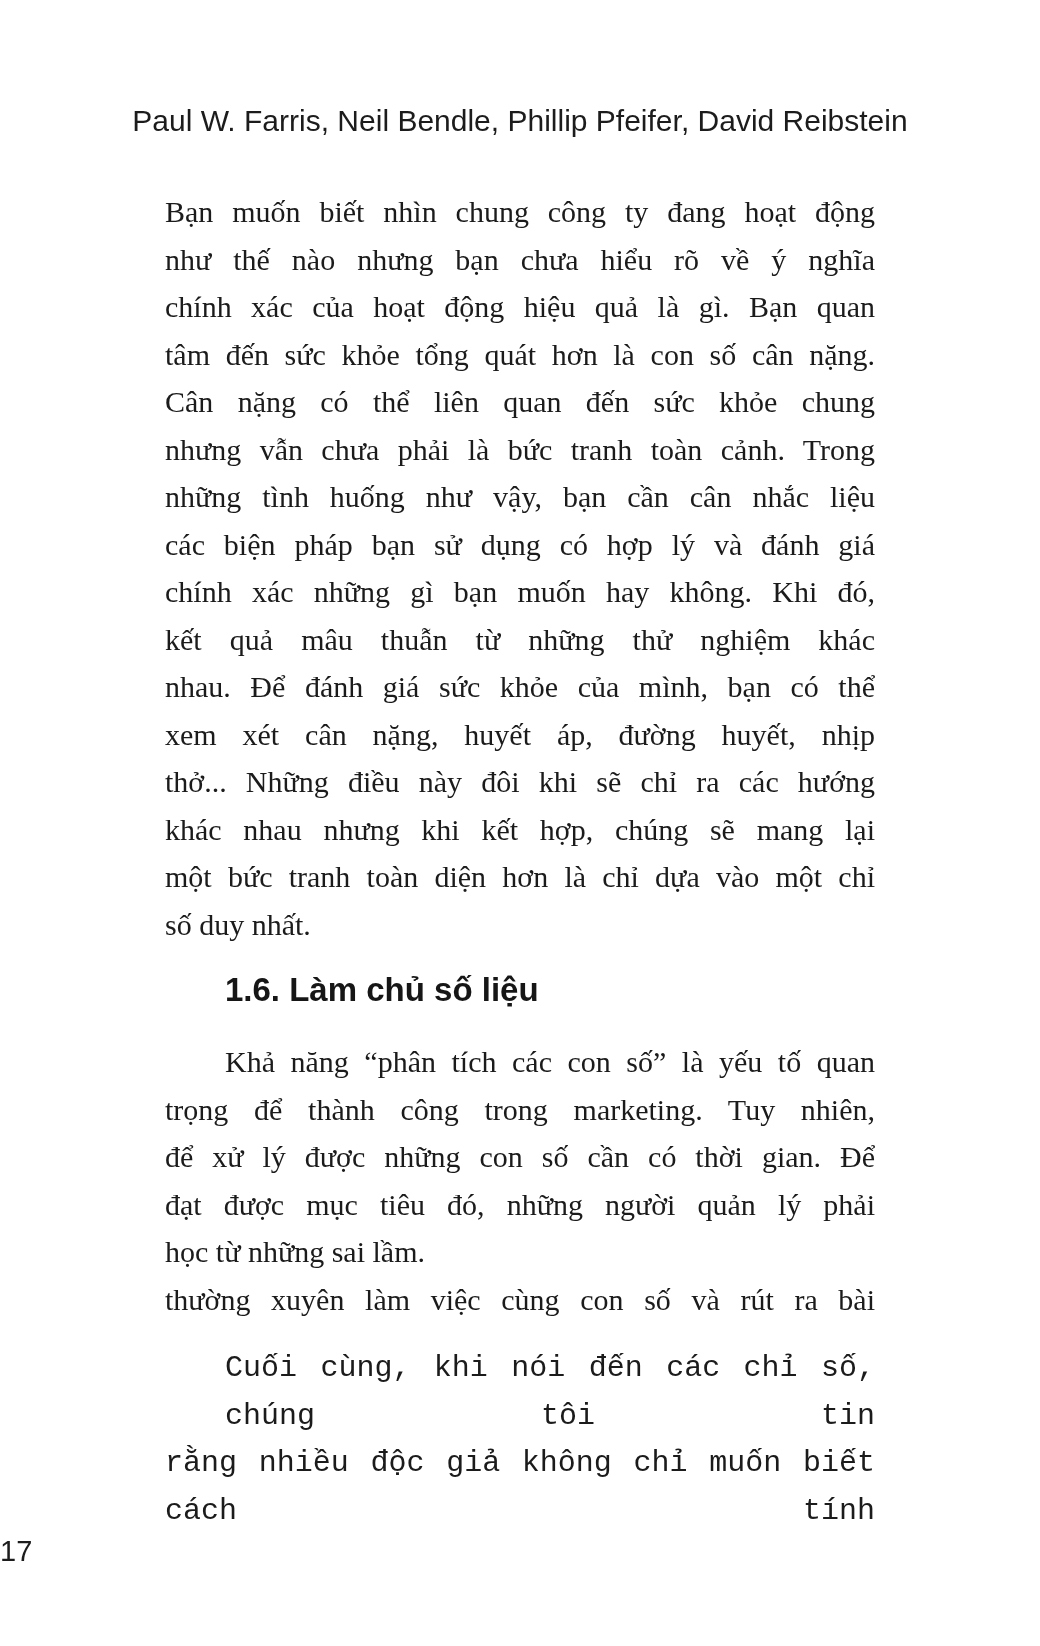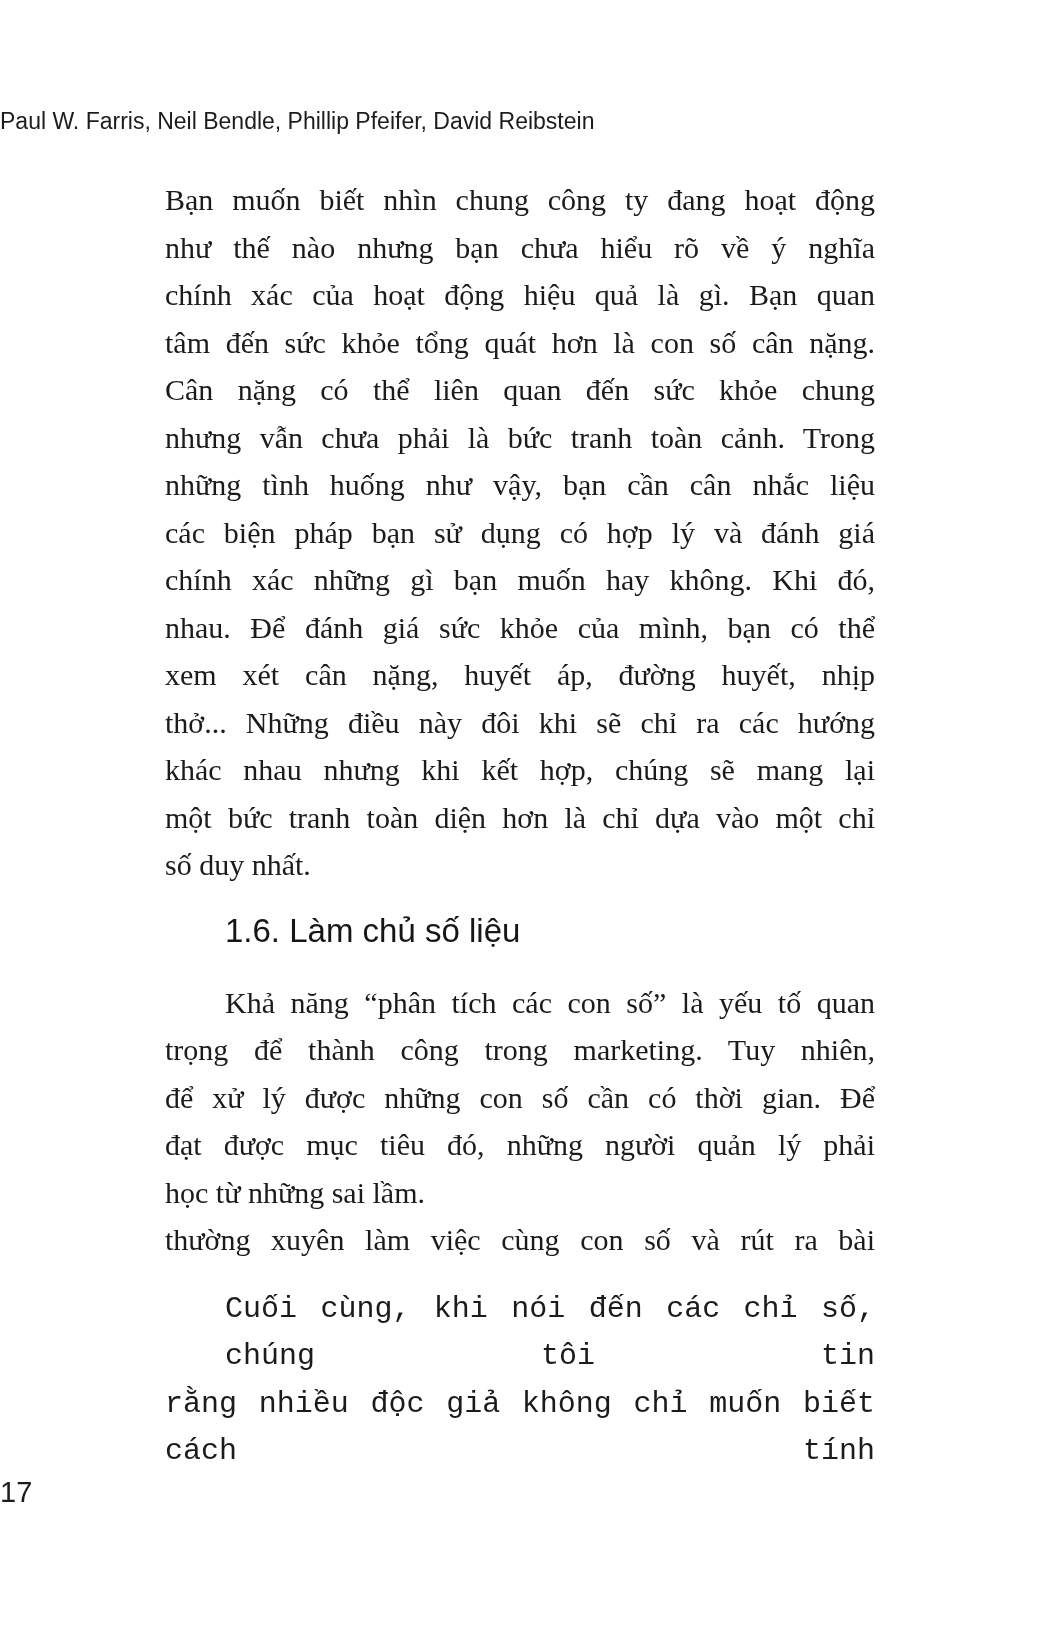--- a/index.html
+++ b/index.html
@@ -11,51 +11,51 @@
     position: relative;
     width: 1040px;
     height: 1646px;
     background: #ffffff;
     overflow: hidden;
     color: #1b1b1b;
     font-family: "Liberation Serif", serif;
   }
   .running-header {
     padding-top: 106px;
-    text-align: left;
+    text-align: center;
     font-family: "Liberation Sans", sans-serif;
-    font-size: 23px;
+    font-size: 30px;
     line-height: 30px;
     color: #1c1c1c;
   }
   .text-block {
     width: 710px;
     margin-left: 165px;
-    margin-top: 40px;
+    margin-top: 52px;
   }
   .para .line {
     font-size: 30px;
     line-height: 47.5px;
     text-align: justify;
     text-align-last: justify;
     color: #1b1b1b;
   }
   .para .line.flush {
     text-align-last: left;
   }
   .para .line.indent {
     padding-left: 60px;
   }
   .para + .para {
     margin-top: 22px;
     font-family: Liberation Mono, monospace;
   }
   .section-heading {
     font-family: "Liberation Sans", sans-serif;
-    font-weight: normal;
+    font-weight: bold;
     font-size: 33px;
     line-height: 44px;
     margin: 20px 0 26px 60px;
     color: #161616;
   }
   .page-number {
     margin-top: 0;
     text-align: left;
     font-family: "Liberation Sans", sans-serif;
     font-size: 29px;
@@ -72,20 +72,21 @@
       <div class="para">
         <div class="line">Bạn muốn biết nhìn chung công ty đang hoạt động</div>
         <div class="line">như thế nào nhưng bạn chưa hiểu rõ về ý nghĩa</div>
         <div class="line">chính xác của hoạt động hiệu quả là gì. Bạn quan</div>
         <div class="line">tâm đến sức khỏe tổng quát hơn là con số cân nặng.</div>
         <div class="line">Cân nặng có thể liên quan đến sức khỏe chung</div>
         <div class="line">nhưng vẫn chưa phải là bức tranh toàn cảnh. Trong</div>
         <div class="line">những tình huống như vậy, bạn cần cân nhắc liệu</div>
         <div class="line">các biện pháp bạn sử dụng có hợp lý và đánh giá</div>
         <div class="line">chính xác những gì bạn muốn hay không. Khi đó,</div>
+        <div class="line">kết quả mâu thuẫn từ những thử nghiệm khác</div>
         <div class="line">nhau. Để đánh giá sức khỏe của mình, bạn có thể</div>
         <div class="line">xem xét cân nặng, huyết áp, đường huyết, nhịp</div>
         <div class="line">thở... Những điều này đôi khi sẽ chỉ ra các hướng</div>
         <div class="line">khác nhau nhưng khi kết hợp, chúng sẽ mang lại</div>
         <div class="line">một bức tranh toàn diện hơn là chỉ dựa vào một chỉ</div>
         <div class="line flush">số duy nhất.</div>
       </div>
       <div class="section-heading">1.6. Làm chủ số liệu</div>
       <div class="para">
         <div class="line indent">Khả năng “phân tích các con số” là yếu tố quan</div>

